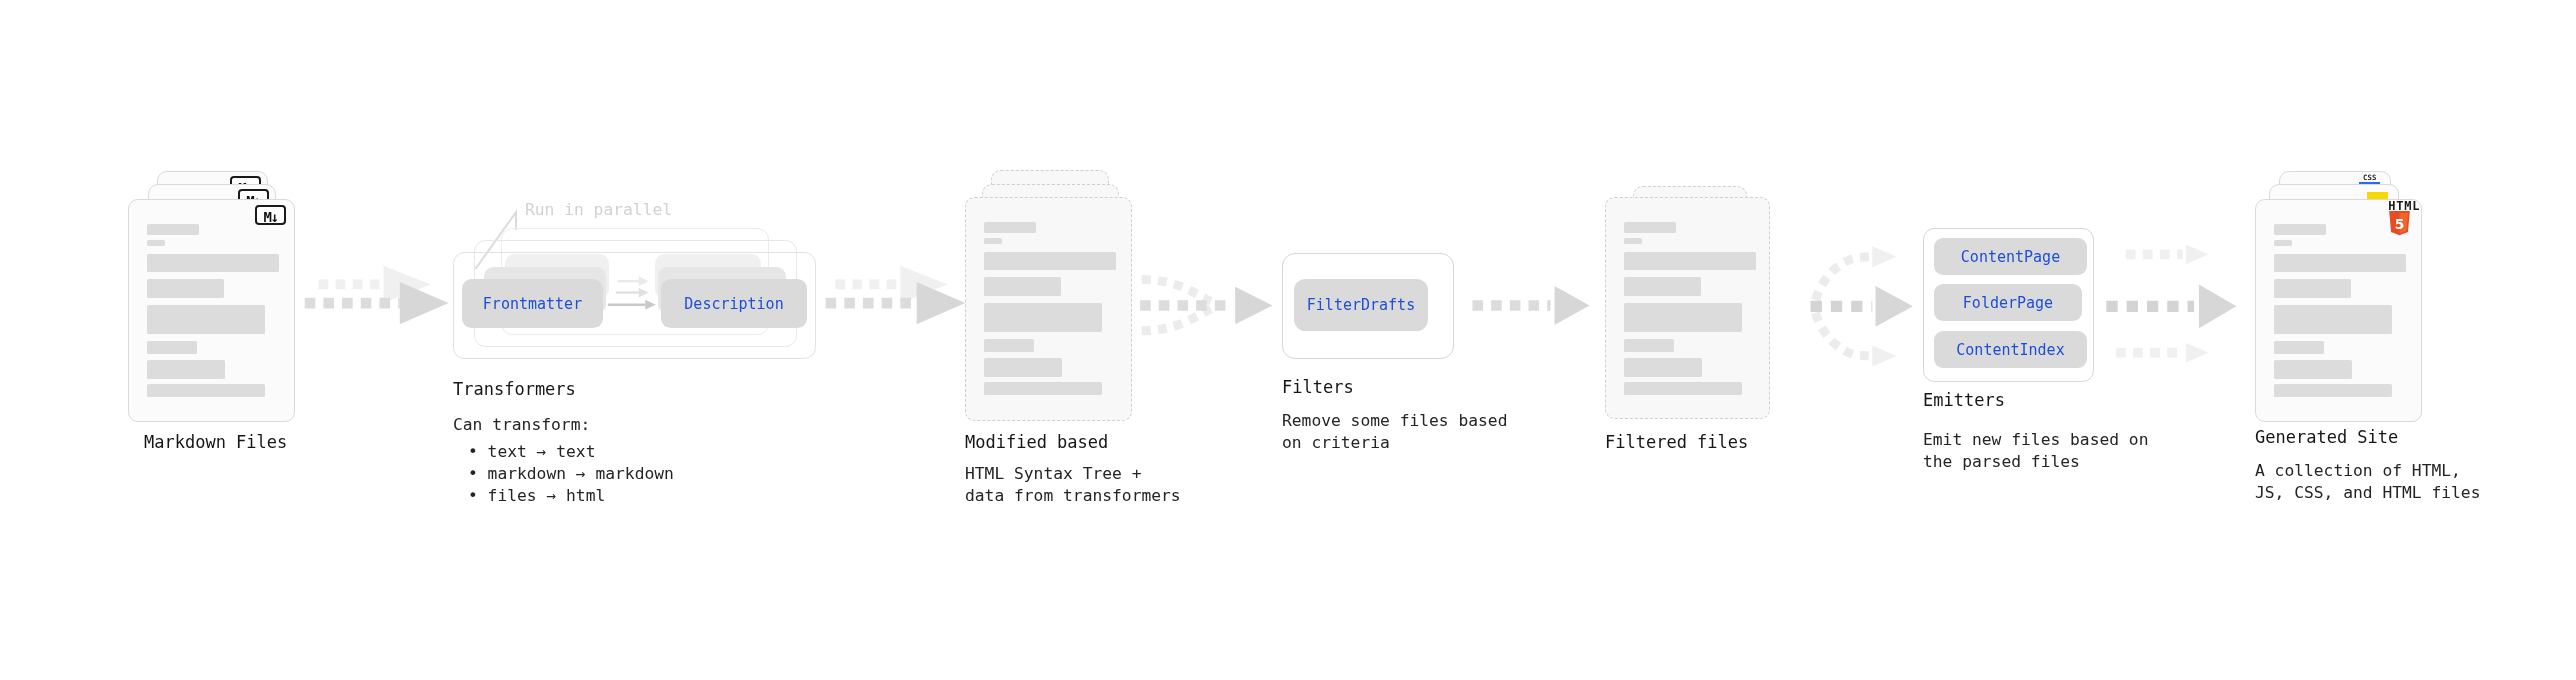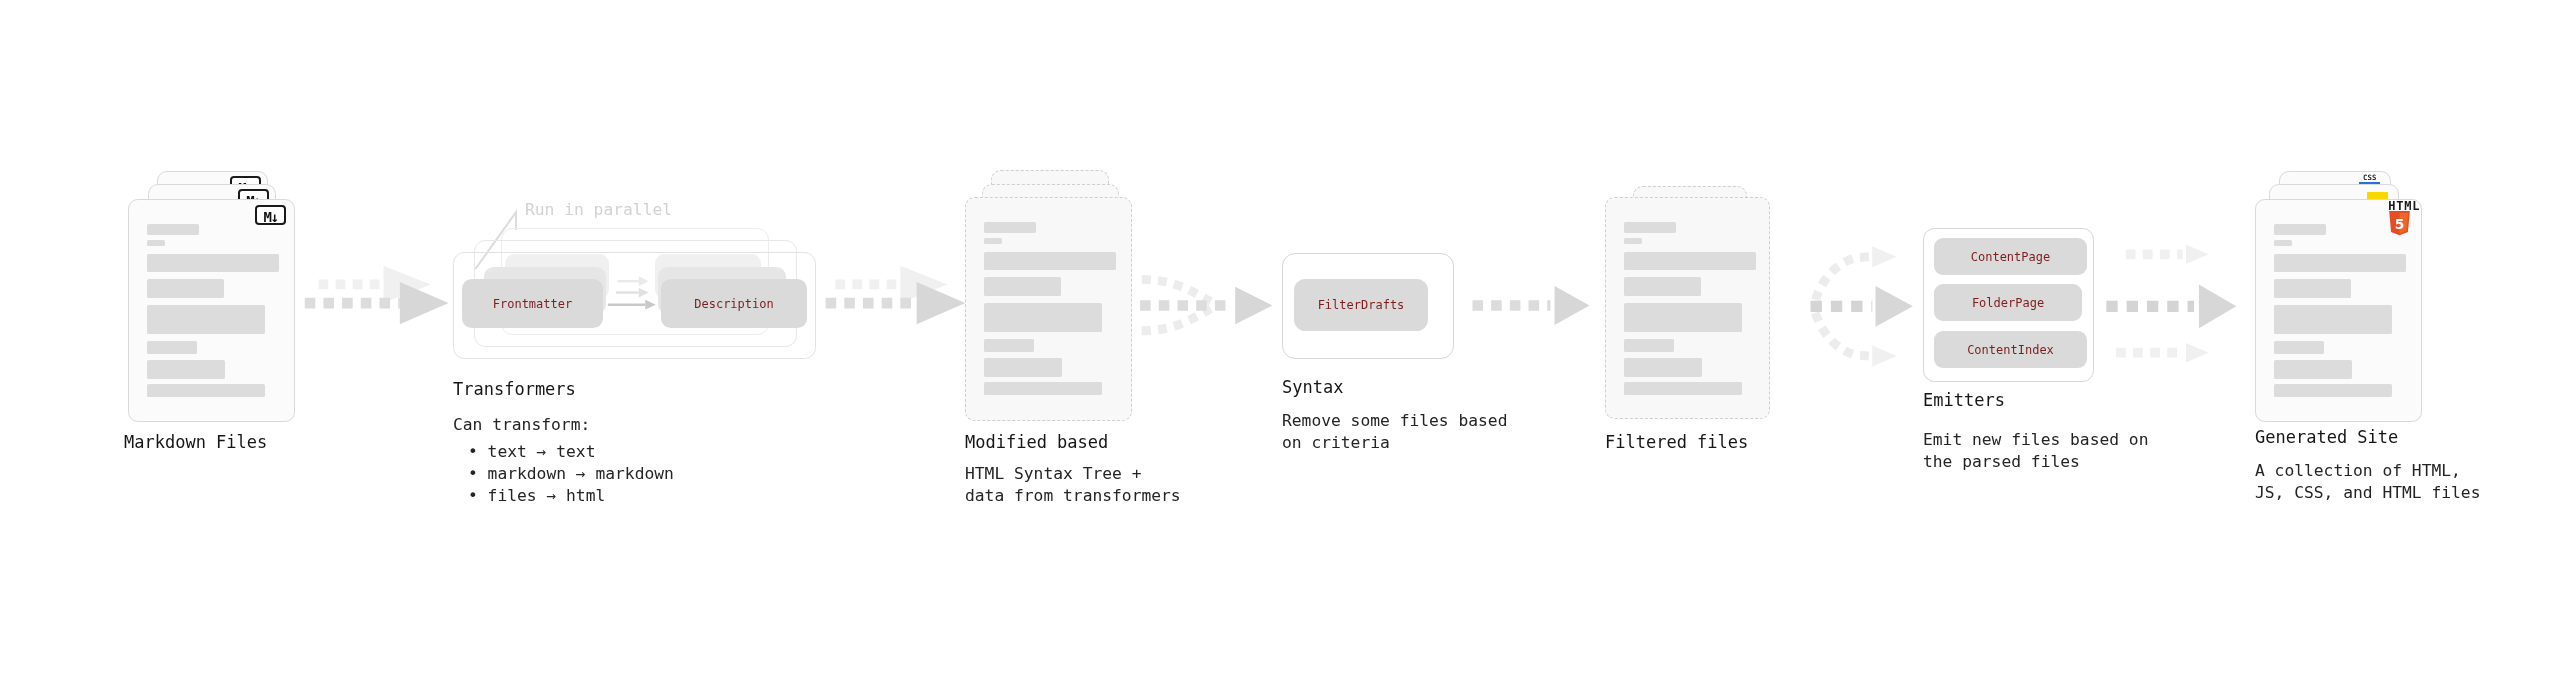--- a/index.html
+++ b/index.html
@@ -41,21 +41,21 @@
   .shield-num{fill:#ffffff;font-size:16px;font-weight:bold;font-family:"DejaVu Sans","Liberation Sans",sans-serif;}
 
   
   .frame{position:absolute;border:1.6px solid #e2e2e2;border-radius:11.4px;background:transparent;box-sizing:border-box;}
   .frame.f2{border-color:#e7e7e7;}
   .frame.f3{border-color:#ececec;}
   .panel{position:absolute;border:1.6px solid #d6d6d6;border-radius:13px;background:#ffffff;box-sizing:border-box;}
   .node{
     position:absolute;background:#dadada;border-radius:9.8px;
     display:flex;align-items:center;justify-content:center;
-    font-size:12px;color:#7f1d1d;white-space:nowrap;
+    font-size:15px;color:#1d4ed8;white-space:nowrap;
   }
   .ghost{position:absolute;border-radius:9.8px;}
   .g2{background:#e6e6e6;}
   .g3{background:#f0f0f0;}
 
   
   .heading{position:absolute;font-size:17px;font-weight:500;color:#161616;white-space:nowrap;}
   .body{position:absolute;font-size:16.3px;line-height:22px;color:#242424;white-space:nowrap;}
   .body span{display:block;}
   .annotation{position:absolute;font-size:16.3px;color:#d2d2d2;white-space:nowrap;}
@@ -147,21 +147,21 @@
           <div class="bar" style="width: 52px; height: 11.4px; margin-top: 0px;"></div>
           <div class="bar" style="width: 18px; height: 6.5px; margin-top: 4.9px;"></div>
           <div class="bar" style="width: 132px; height: 18px; margin-top: 8.1px;"></div>
           <div class="bar" style="width: 77px; height: 18.7px; margin-top: 6.5px;"></div>
           <div class="bar" style="width: 118px; height: 29px; margin-top: 7.3px;"></div>
           <div class="bar" style="width: 50px; height: 13px; margin-top: 7.3px;"></div>
           <div class="bar" style="width: 78px; height: 18.7px; margin-top: 5.7px;"></div>
           <div class="bar" style="width: 118px; height: 12.2px; margin-top: 5.7px;"></div>
         </div>
     </div>
-    <div class="heading" style="left:124px;top:432px">Markdown Files</div>
+    <div class="heading" style="left:144px;top:432px">Markdown Files</div>
   </div>
 
   <div>
     <div class="annotation" style="left:525px;top:200px">Run in parallel</div>
 
     <div class="frame f3" style="left:501px;top:228px;width:268px;height:107px"></div>
     <div class="frame f2" style="left:474px;top:240px;width:323px;height:107px"></div>
     <div class="frame" style="left:453px;top:252px;width:363px;height:107px"></div>
 
     <div class="ghost g3" style="left:505px;top:254px;width:104px;height:45px"></div>
@@ -199,21 +199,21 @@
     <div class="heading" style="left:965px;top:432px">Modified based</div>
     <div class="body" style="left:965px;top:463px">
       <span>HTML Syntax Tree +</span>
       <span>data from transformers</span>
     </div>
   </div>
 
   <div>
     <div class="panel" style="left:1282px;top:253px;width:172px;height:106px"></div>
     <div class="node" style="left:1294px;top:279px;width:134px;height:52px;border-radius:11.4px">FilterDrafts</div>
-    <div class="heading" style="left:1282px;top:377px">Syntax</div>
+    <div class="heading" style="left:1282px;top:377px">Filters</div>
     <div class="body" style="left:1282px;top:410px">
       <span>Remove some files based</span>
       <span>on criteria</span>
     </div>
   </div>
 
   <div>
     <div class="card dashed z1" style="left:1633px;top:186px;width:114px;height:65px"></div>
     <div class="card dashed z3" style="left:1605px;top:197px;width:165px;height:222px">
       <div class="skel">

